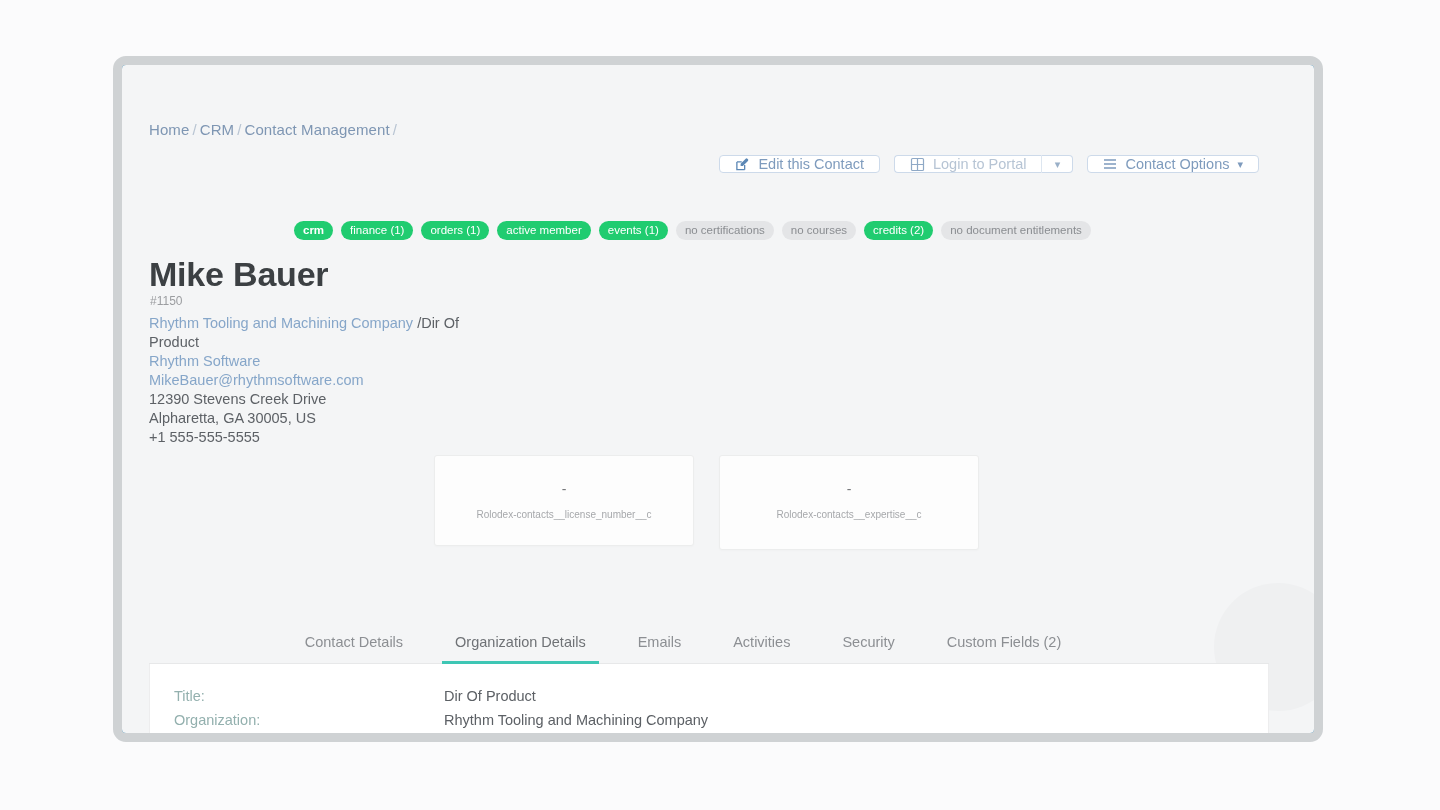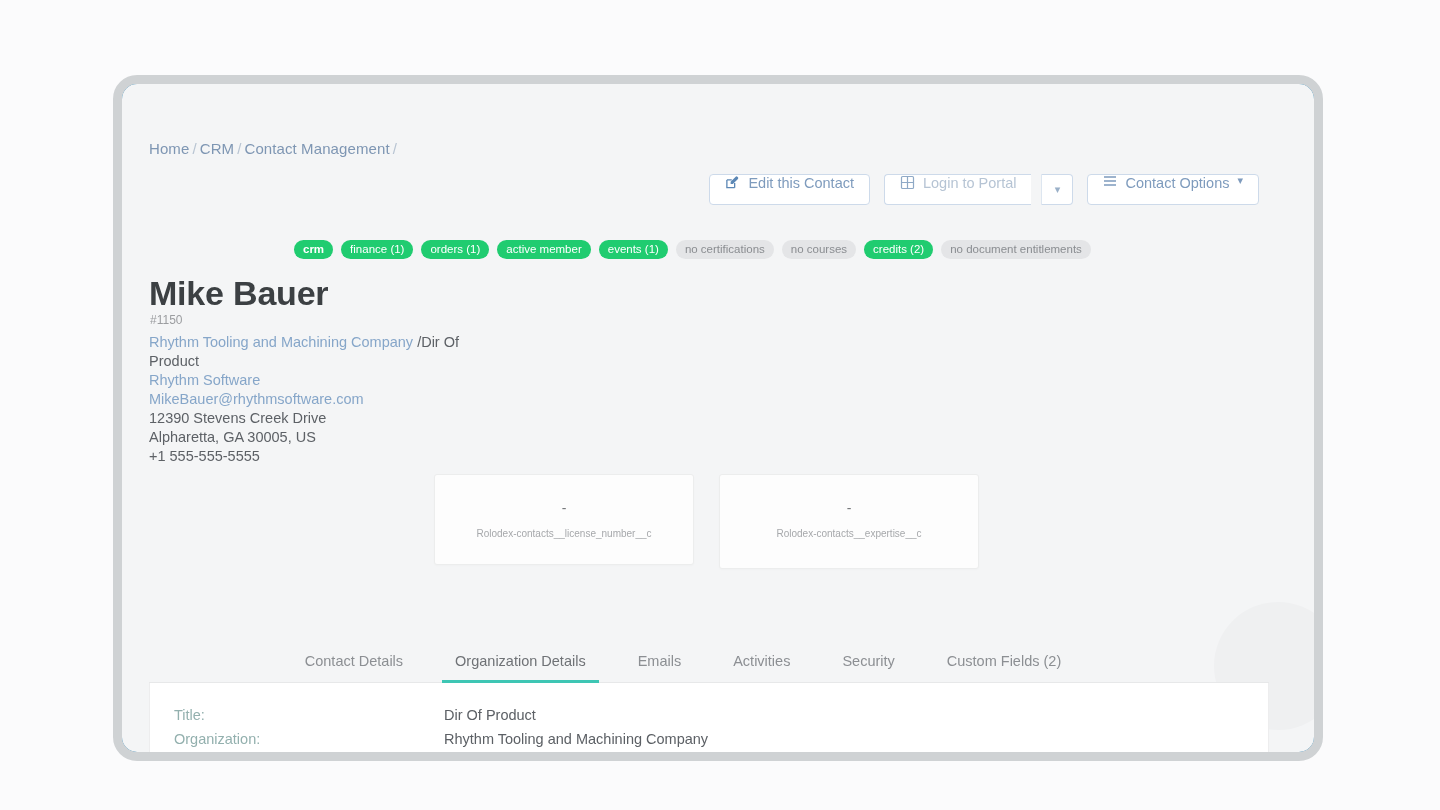--- a/index.html
+++ b/index.html
@@ -17,25 +17,25 @@
     position: relative;
     width: 1440px;
     height: 810px;
     background: #fbfbfc;
   }
 
   
   #device-frame {
     position: absolute;
     left: 113px;
-    top: 75px;
+    top: 56px;
     width: 1210px;
     height: 686px;
     border: 9px solid #cfd2d4;
-    border-radius: 24px;
+    border-radius: 13px;
     background: #0369a1;
     overflow: hidden;
   }
 
   #viewport {
     position: absolute;
     inset: 0;
     background: #f4f5f6;
     overflow: hidden;
   }
@@ -69,37 +69,36 @@
   #toolbar {
     position: absolute;
     right: 55px;
     top: 90px;
     display: flex;
     align-items: stretch;
     gap: 14px;
   }
   .btn {
     display: flex;
-    align-items: flex-start;
+    align-items: center;
     gap: 8px;
-    height: 31px;
+    height: 18px;
     padding: 0 15px;
     border: 1px solid #cddaea;
     border-radius: 4px;
     background: #ffffff;
     color: #7e9bbd;
     font-size: 14.5px;
     white-space: nowrap;
     cursor: pointer;
   }
   .btn.disabled { color: #b6c4d4; cursor: default; }
   .split {
     display: flex;
     align-items: stretch;
-    gap: 10px;
   }
   .split .btn-main {
     border-top-right-radius: 0;
     border-bottom-right-radius: 0;
     border-right: none;
   }
   .split .btn-caret {
     display: flex;
     align-items: center;
     justify-content: center;

